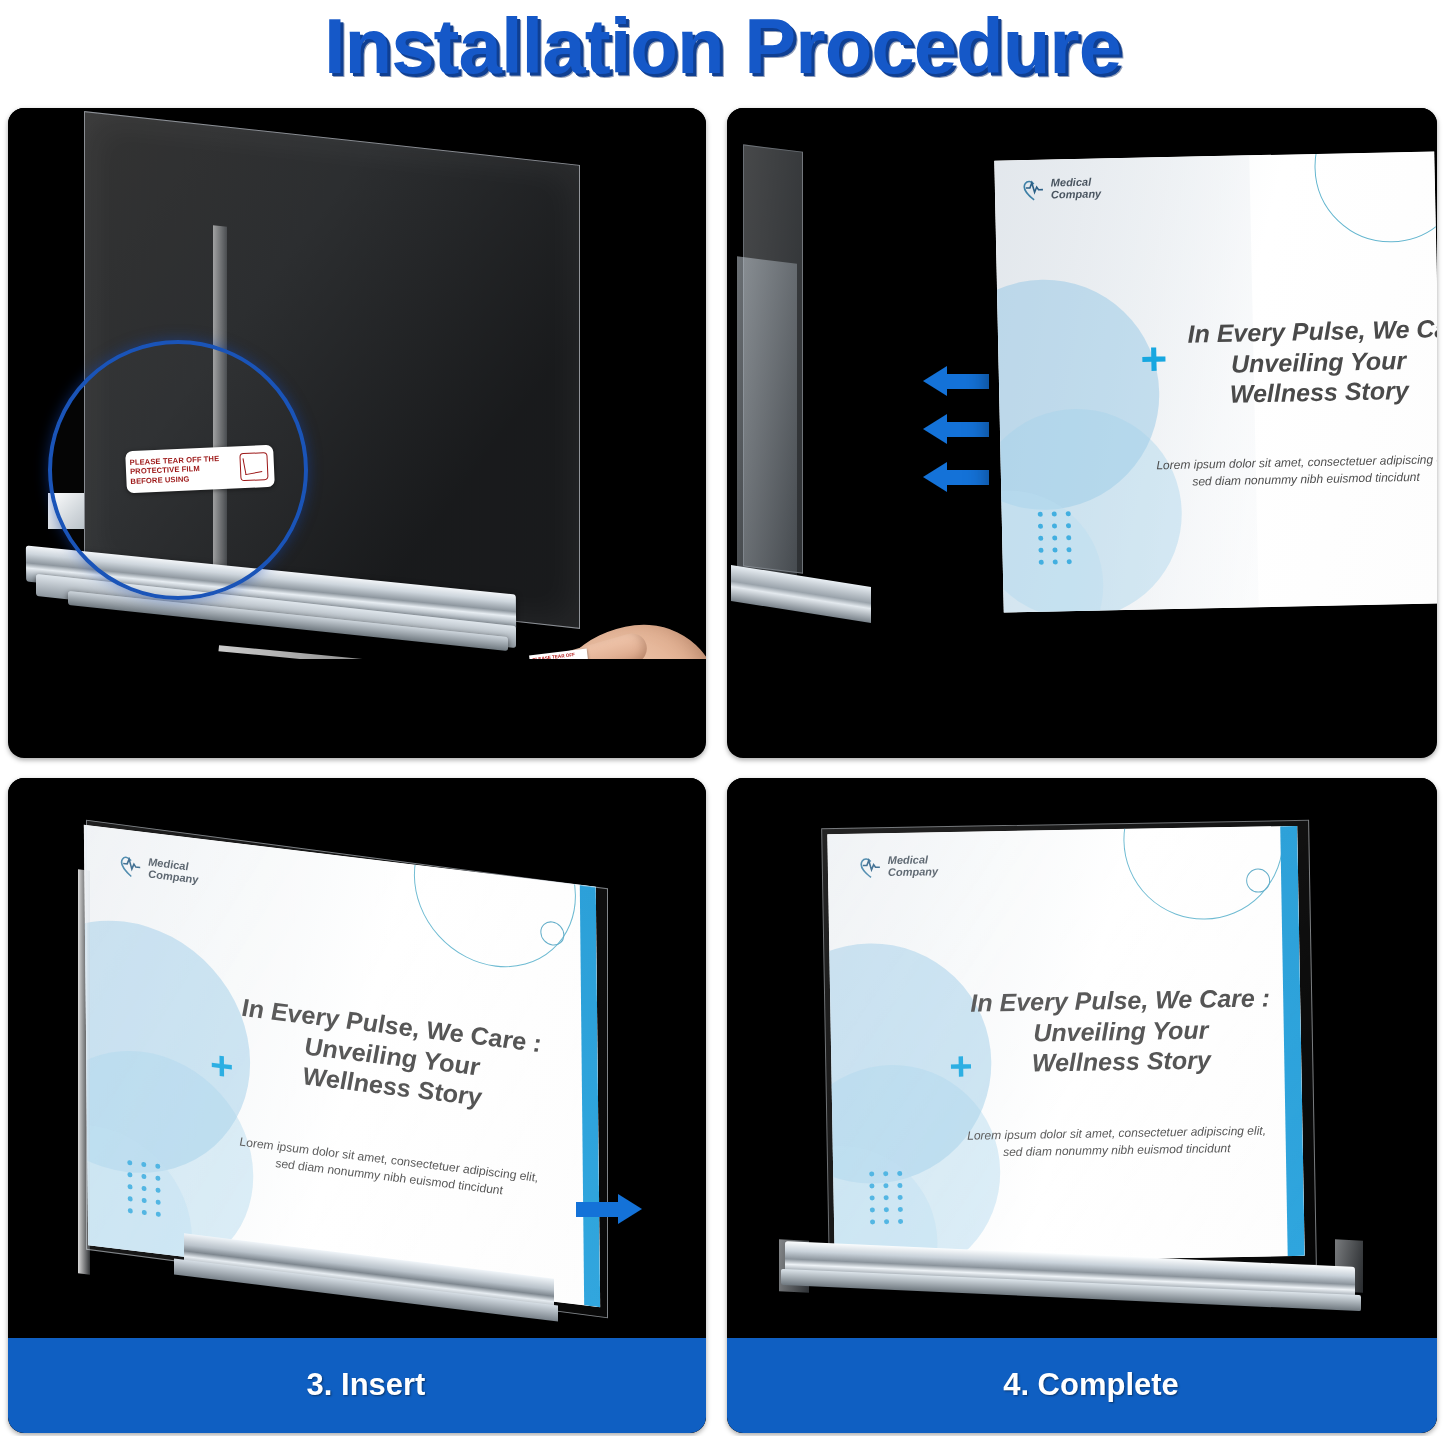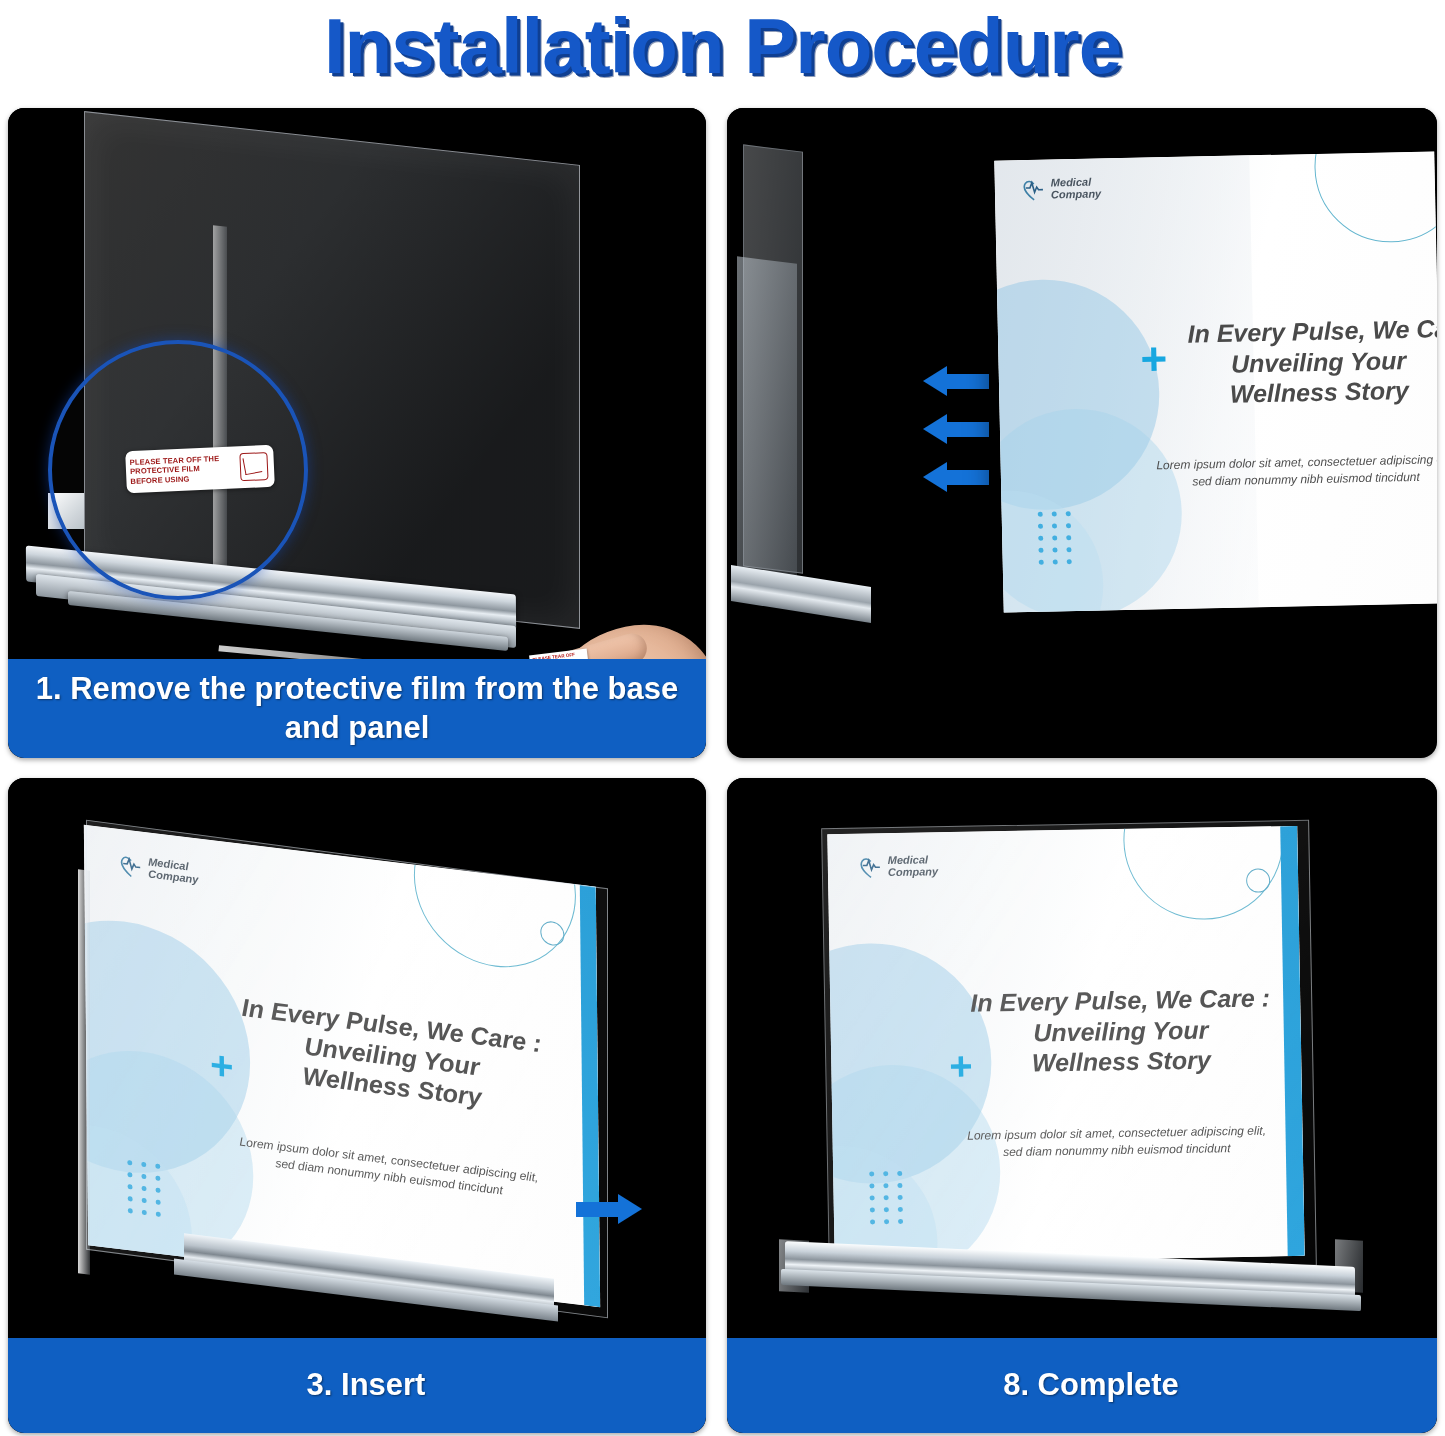--- a/index.html
+++ b/index.html
@@ -228,21 +228,20 @@
           <div>BEFORE USING</div>
         </div>
         <div class="sticker-icon"></div>
       </div>
 
       <div class="hand"></div>
       <div class="finger f1"></div>
 
       <div class="small-tab">PLEASE TEAR OFF THE</div>
     </div>
-    <div class="caption">1. Remove the protective film from the base and panel</div>
   </div>
 
   <div class="panel p2">
     <div class="photo">
 
       <div class="p2-standL"></div>
       <div class="p2-standL2"></div>
       <div class="p2-standbase"></div>
 
       <div class="arrows-left">
@@ -422,16 +421,16 @@
             <i></i>
         </div>
       </div>
 
       <div class="p4-acryl"></div>
       <div class="p4-footL"></div>
       <div class="p4-footR"></div>
       <div class="p4-base"></div>
       <div class="p4-base2"></div>
     </div>
-    <div class="caption">8. Complete</div>
+    <div class="caption">4. Complete</div>
   </div>
 
 </div>
 
 </body></html>

